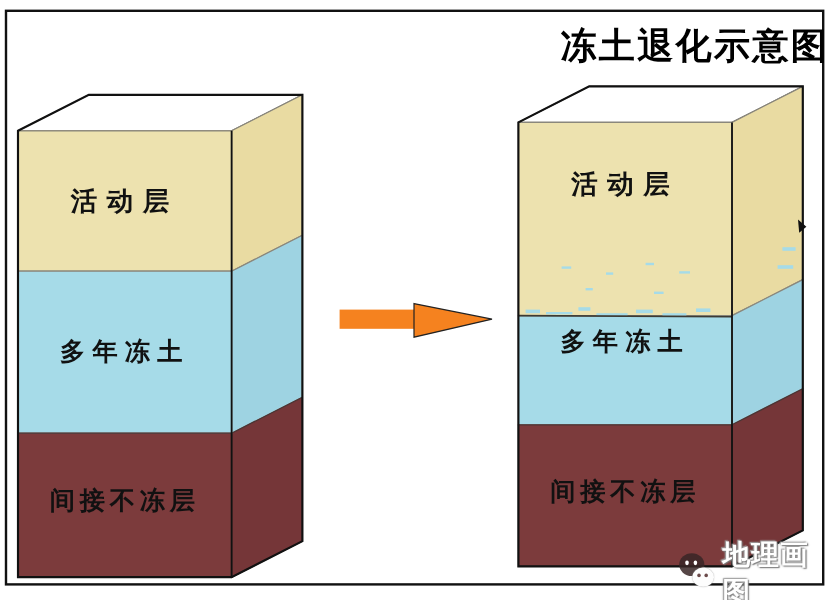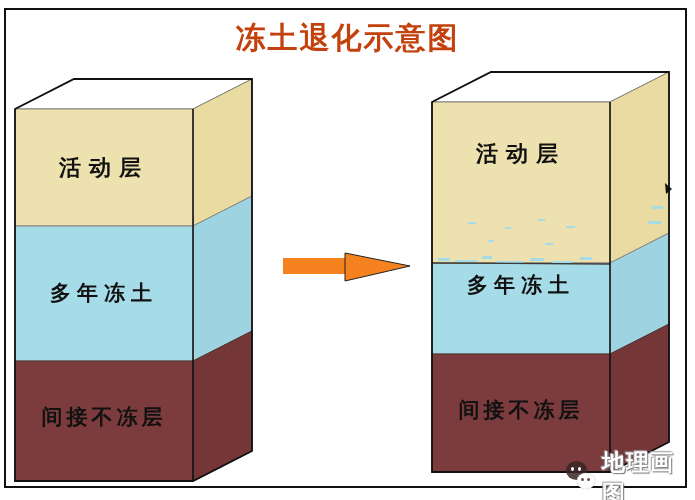--- a/index.html
+++ b/index.html
@@ -5,22 +5,22 @@
   html,body{margin:0;padding:0;background:#fff;}
   .stage{
     position:relative;width:695px;height:500px;background:#ffffff;
     font-family:"Liberation Sans",sans-serif;overflow:hidden;
   }
   .frame{
     position:absolute;left:4px;top:8px;width:683px;height:480px;
     border:2px solid #111;box-sizing:border-box;pointer-events:none;
   }
   .title{
-    position:absolute;left:4px;top:18px;width:687px;text-align:center;
-    font-size:30px;font-weight:bold;color:#c2410c;letter-spacing:2px;
+    position:absolute;left:4px;top:18px;width:687px;text-align:right;
+    font-size:30px;font-weight:bold;color:#000000;letter-spacing:2px;
     font-family:"Liberation Sans",sans-serif;
   }
   svg{position:absolute;left:0;top:0;}
   svg text{
     font-family:"Liberation Serif",serif;fill:#111;
     text-anchor:middle;font-weight:600;
   }
   .watermark{
     position:absolute;left:566px;top:447px;display:flex;align-items:center;gap:5px;
   }

